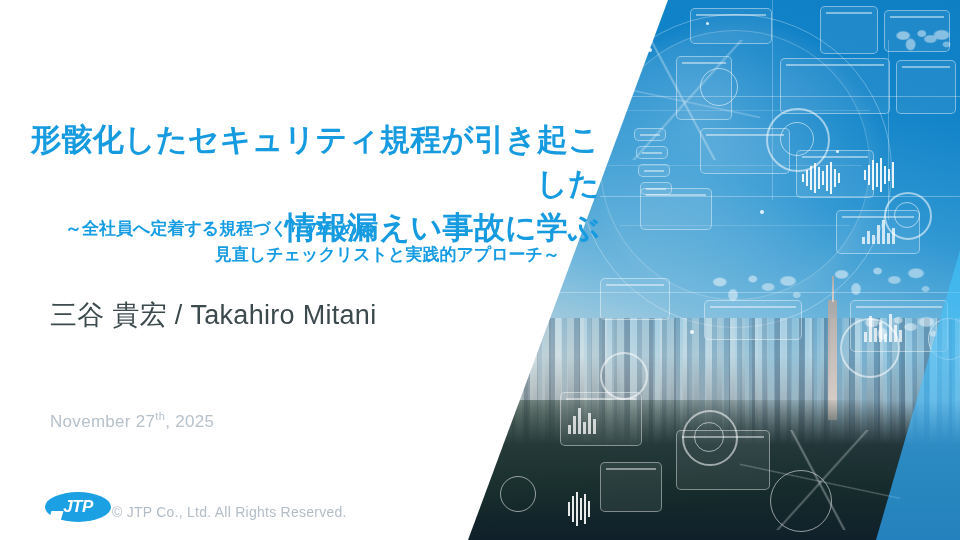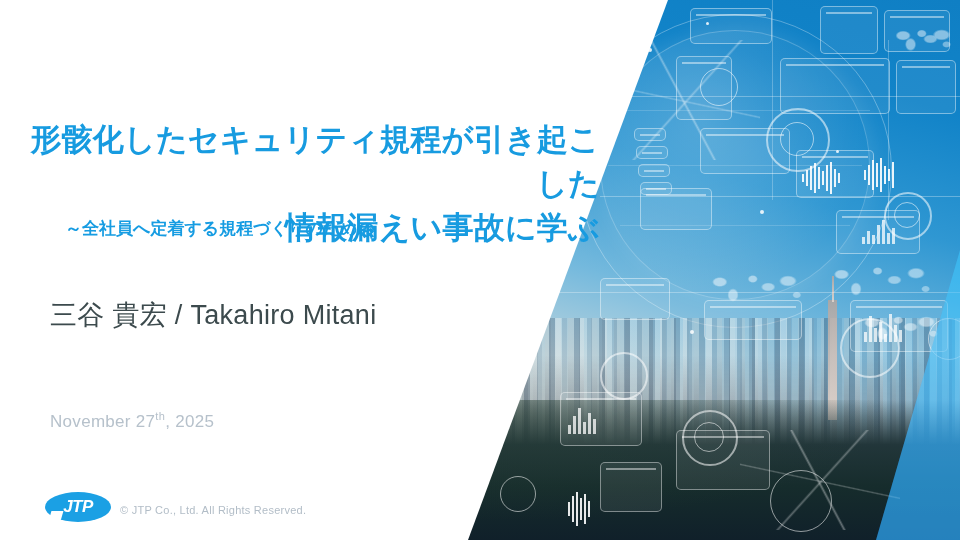--- a/index.html
+++ b/index.html
@@ -296,24 +296,24 @@
     justify-content: center;
     color: #ffffff;
     font-size: 17px;
     font-weight: 700;
     font-style: italic;
     letter-spacing: -0.5px;
     padding-bottom: 1px;
   }
   .copyright {
     position: absolute;
-    left: 120px;
+    left: 112px;
     top: 504px;
     color: #B2BDC7;
-    font-size: 11px;
+    font-size: 14px;
     letter-spacing: .25px;
   }
 </style>
 </head>
 <body>
 
 <div class="slide">
 
   <div class="hero">
     <div class="hero-sky"></div>
@@ -449,20 +449,21 @@
     <div class="hero-bluewedge"></div>
   </div>
 
   <div class="title">
     <span>形骸化したセキュリティ規程が引き起こした</span>
     <span class="line2">情報漏えい事故に学ぶ</span>
   </div>
 
   <div class="subtitle">
     <span class="sub1">～全社員へ定着する規程づくりのための</span>
+    <span class="sub2">見直しチェックリストと実践的アプローチ～</span>
   </div>
 
   <div class="presenter">三谷  貴宏 / Takahiro Mitani</div>
 
   <div class="date">
     <span>November 27</span><sup>th</sup><span>, 2025</span>
   </div>
 
   <div class="logo">
     <div class="logo-ellipse"></div>

